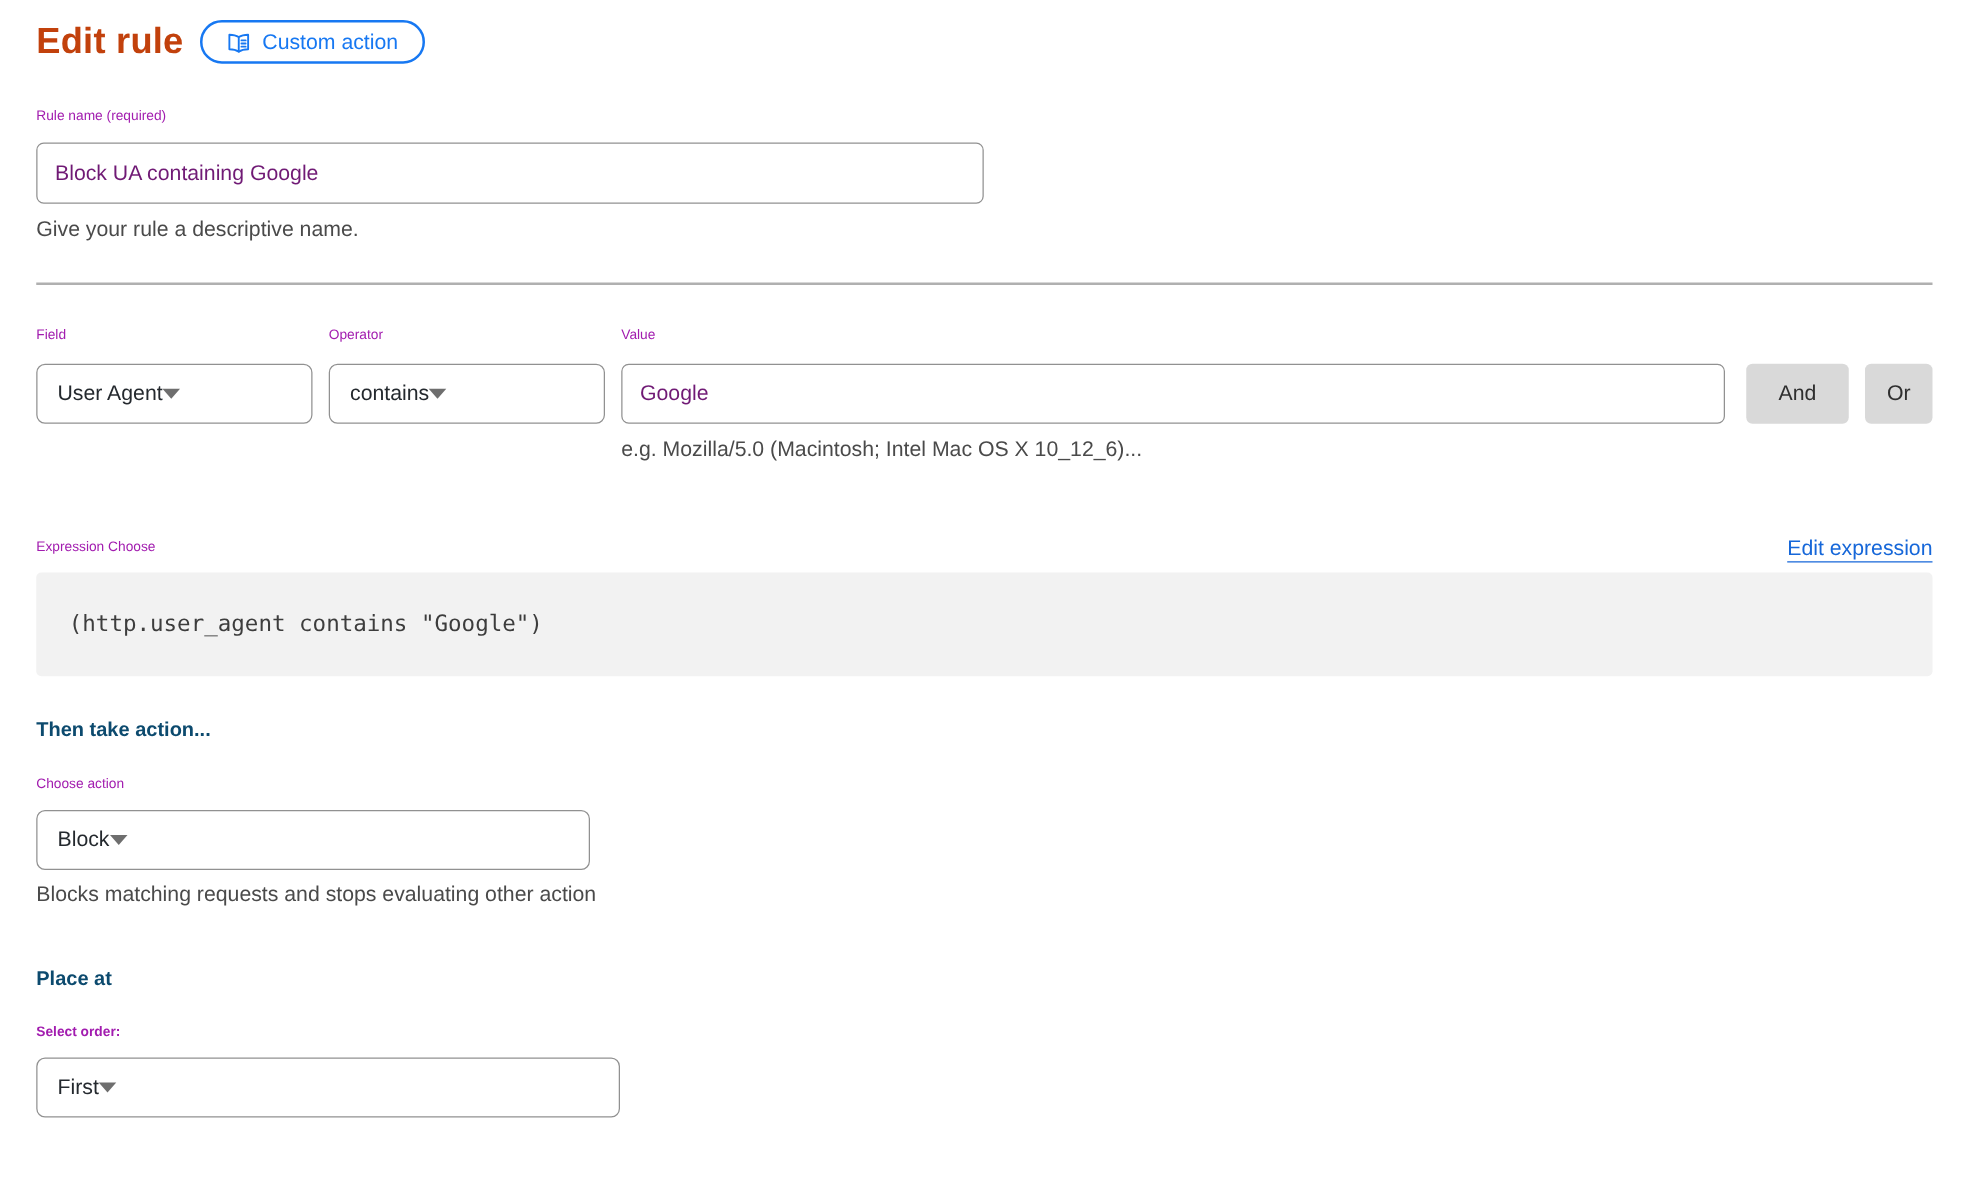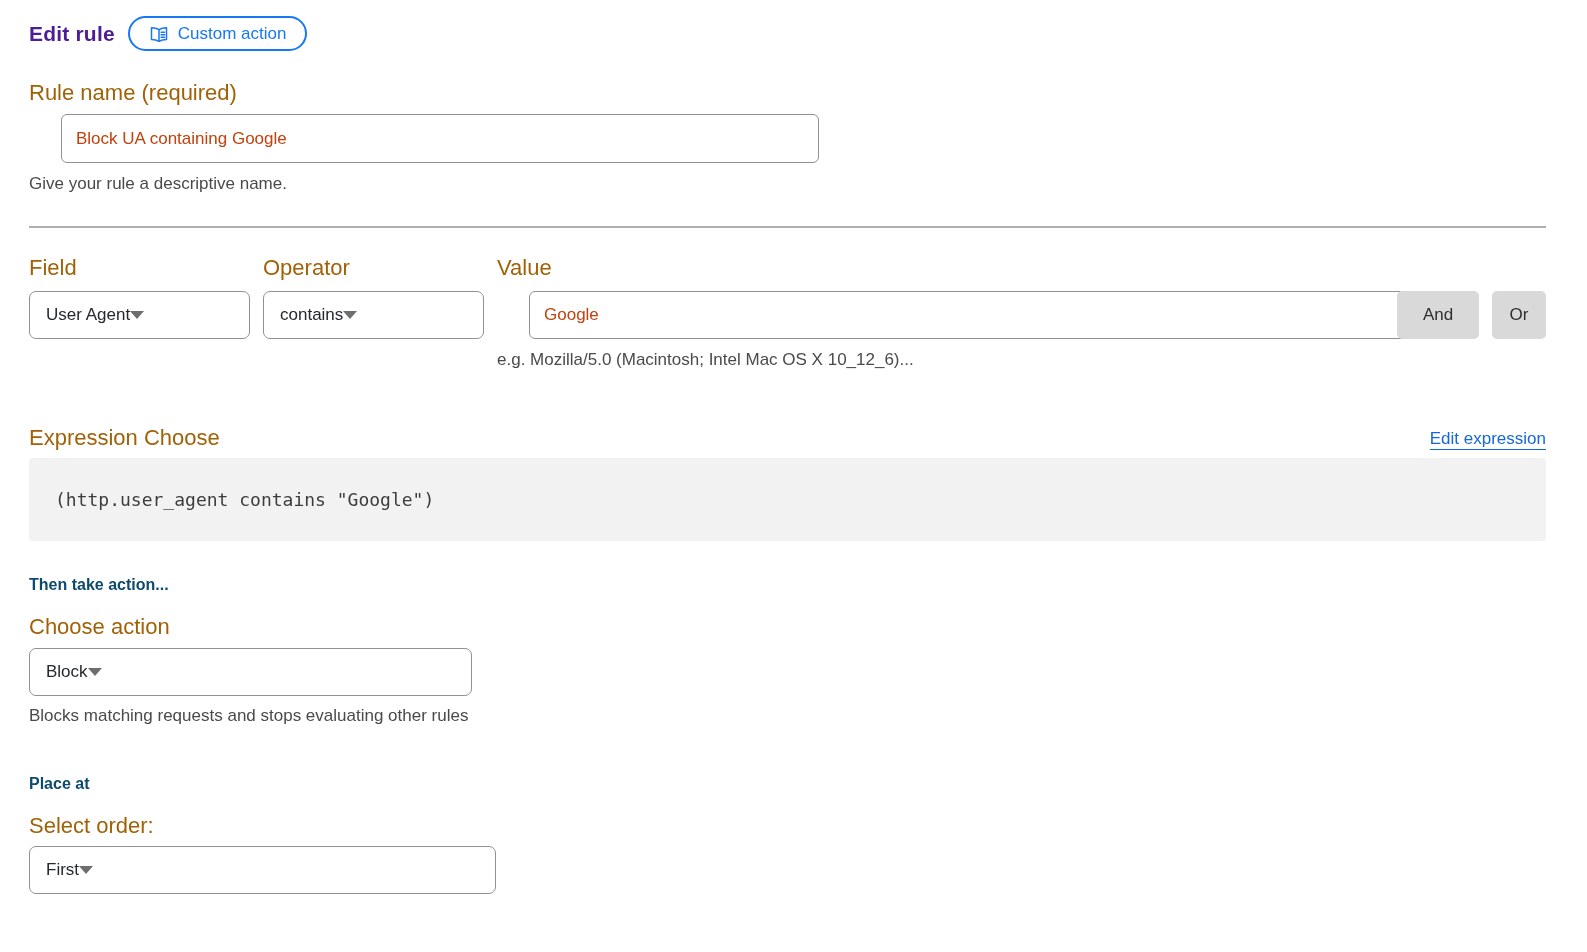--- a/index.html
+++ b/index.html
@@ -7,39 +7,38 @@
   body {
     width: 1587px; height: 952px;
     font-family: "Liberation Sans", "DejaVu Sans", sans-serif;
     color: #2b2b2b;
     overflow: hidden;
   }
   .container { width: 1517px; margin-left: 29px; padding-top: 16px; }
 
   
   .header-row { display: flex; align-items: center; gap: 13px; }
-  .page-title { font-size: 21px; font-weight: 700; color: #4c1d95; letter-spacing: 0.2px; }
+  .page-title { font-size: 29px; font-weight: 700; color: #c2410c; letter-spacing: 0.2px; }
   .docs-pill {
     display: inline-flex; align-items: center; gap: 9px;
     height: 35px; padding: 0 19px;
     border: 2px solid #1778f2; border-radius: 18px;
     color: #1778f2; background: #ffffff;
     font-size: 17px; cursor: pointer; font-family: inherit;
   }
   .docs-pill .icon { display: inline-flex; }
 
   
-  .field-label { font-size: 22px; color: #a16207; line-height: 22px; }
+  .field-label { font-size: 11px; color: #a21caf; line-height: 22px; }
   .helper-text { font-size: 17px; color: #4a4a4a; line-height: 22px; }
   .text-input {
     height: 49px; border: 1px solid #919191; border-radius: 6px;
-    padding: 12px 14px; font-size: 17px; color: #c2410c;
+    padding: 12px 14px; font-size: 17px; color: #701a75;
     font-family: inherit; background: #fff; width: 100%;
     outline: none;
-    margin-left: 32px;
   }
   .select {
     height: 48px; border: 1px solid #919191; border-radius: 7px;
     background: #fff; display: flex; align-items: center;
     justify-content: flex-start; padding: 0 16px;
     font-size: 17px; color: #24292e; cursor: pointer;
   }
   .caret {
     width: 0; height: 0;
     border-left: 7px solid transparent; border-right: 7px solid transparent;
@@ -92,21 +91,21 @@
     font-size: 18px; color: #3d3d3d;
   }
 
   
   .section-heading { font-size: 16px; font-weight: 700; color: #0c4a6e; }
   .action-section { margin-top: 35px; }
   .action-section .field-label { margin-top: 22px; }
   .action-select { width: 443px; margin-top: 10px; }
   .action-section .helper-text { margin-top: 9px; }
   .placement-section { margin-top: 48px; }
-  .placement-section .field-label { margin-top: 22px; }
+  .placement-section .field-label { margin-top: 22px; font-weight: bold; }
   .order-select { width: 467px; margin-top: 9px; }
 </style>
 </head>
 <body>
 
 <div class="container">
 
   <div class="header-row">
     <h1 class="page-title">Edit rule</h1>
     <button class="docs-pill">
@@ -168,21 +167,21 @@
     <span class="code-text">(http.user_agent contains "Google")</span>
   </div>
 
   <div class="action-section">
     <h2 class="section-heading">Then take action...</h2>
     <div class="field-label">Choose action</div>
     <div class="select action-select">
       <span>Block</span>
       <span class="caret"></span>
     </div>
-    <div class="helper-text">Blocks matching requests and stops evaluating other rules</div>
+    <div class="helper-text">Blocks matching requests and stops evaluating other action</div>
   </div>
 
   <div class="placement-section">
     <h2 class="section-heading">Place at</h2>
     <div class="field-label">Select order:</div>
     <div class="select order-select">
       <span>First</span>
       <span class="caret"></span>
     </div>
   </div>

